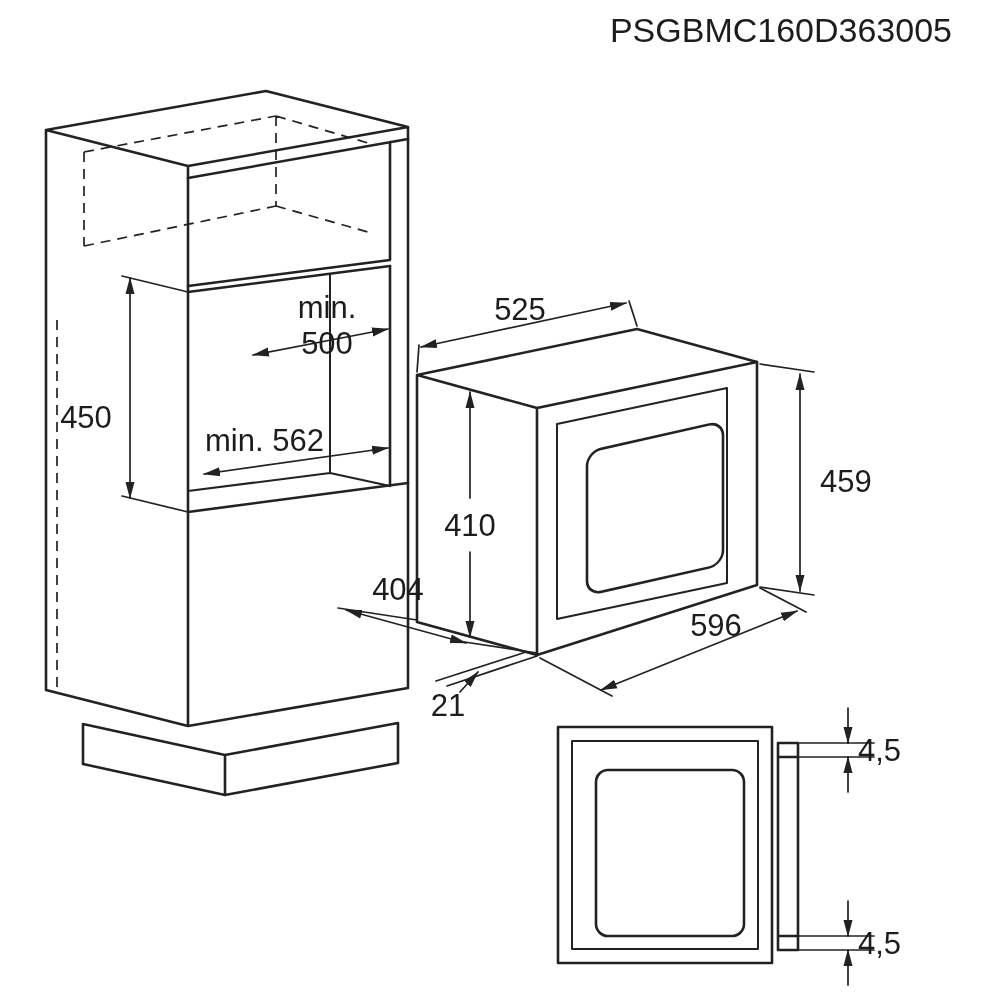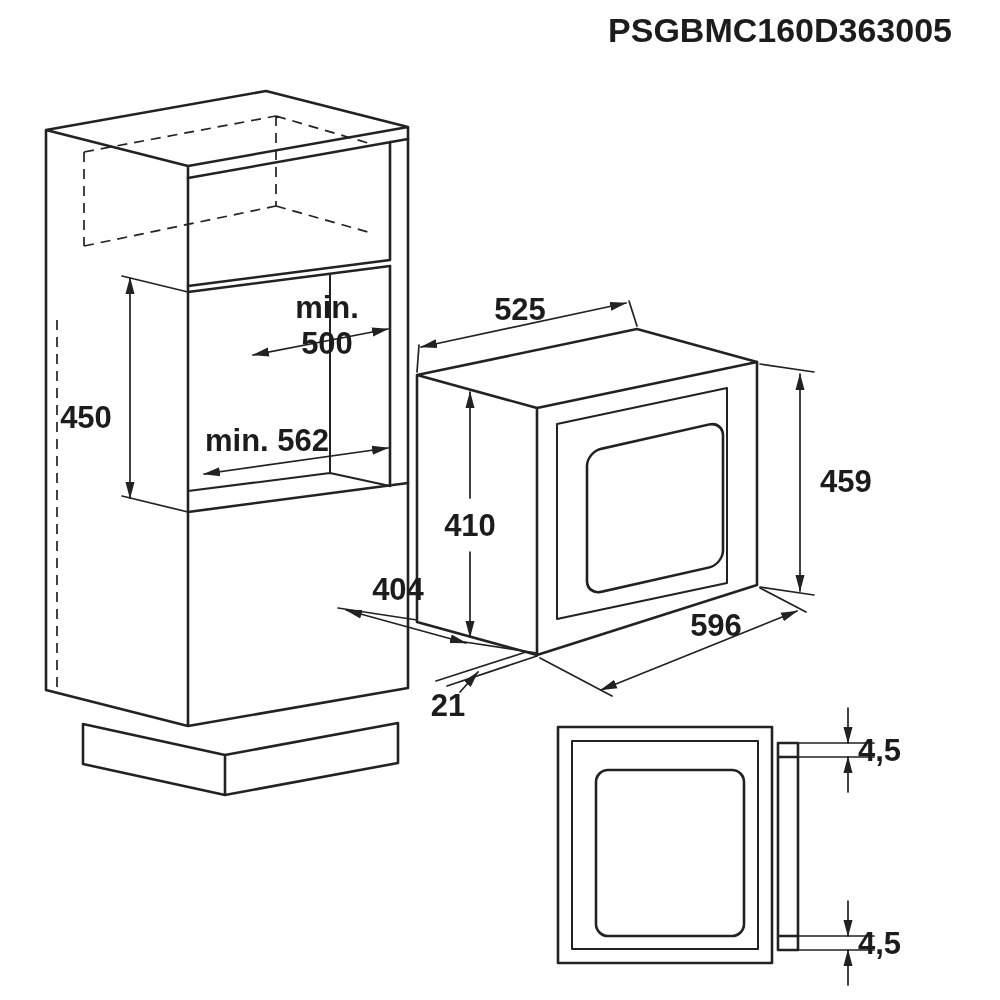--- a/index.html
+++ b/index.html
@@ -1,16 +1,16 @@
 <!DOCTYPE html>
 <html><head>
 <meta charset="utf-8">
 <style>
   html,body{margin:0;padding:0;background:#ffffff;}
-  .page{width:970px;height:1000px;background:#ffffff;position:relative;overflow:hidden;font-weight:bold;}
+  .page{width:970px;height:1000px;background:#ffffff;position:relative;overflow:hidden;}
   svg{display:block;}
   .main{stroke:#222222;stroke-width:2.6;fill:none;stroke-linejoin:round;stroke-linecap:round;}
   .mid{stroke:#222222;stroke-width:2;fill:none;stroke-linejoin:round;stroke-linecap:round;}
   .thin{stroke:#222222;stroke-width:1.7;fill:none;stroke-linecap:round;}
   .dash{stroke:#222222;stroke-width:1.7;fill:none;stroke-dasharray:10 7;stroke-linecap:butt;}
   text{fill:#1c1c1c;font-family:"Liberation Sans",sans-serif;font-size:31px;}
   .title{font-size:34px;}
 </style>
 </head>
 <body>

